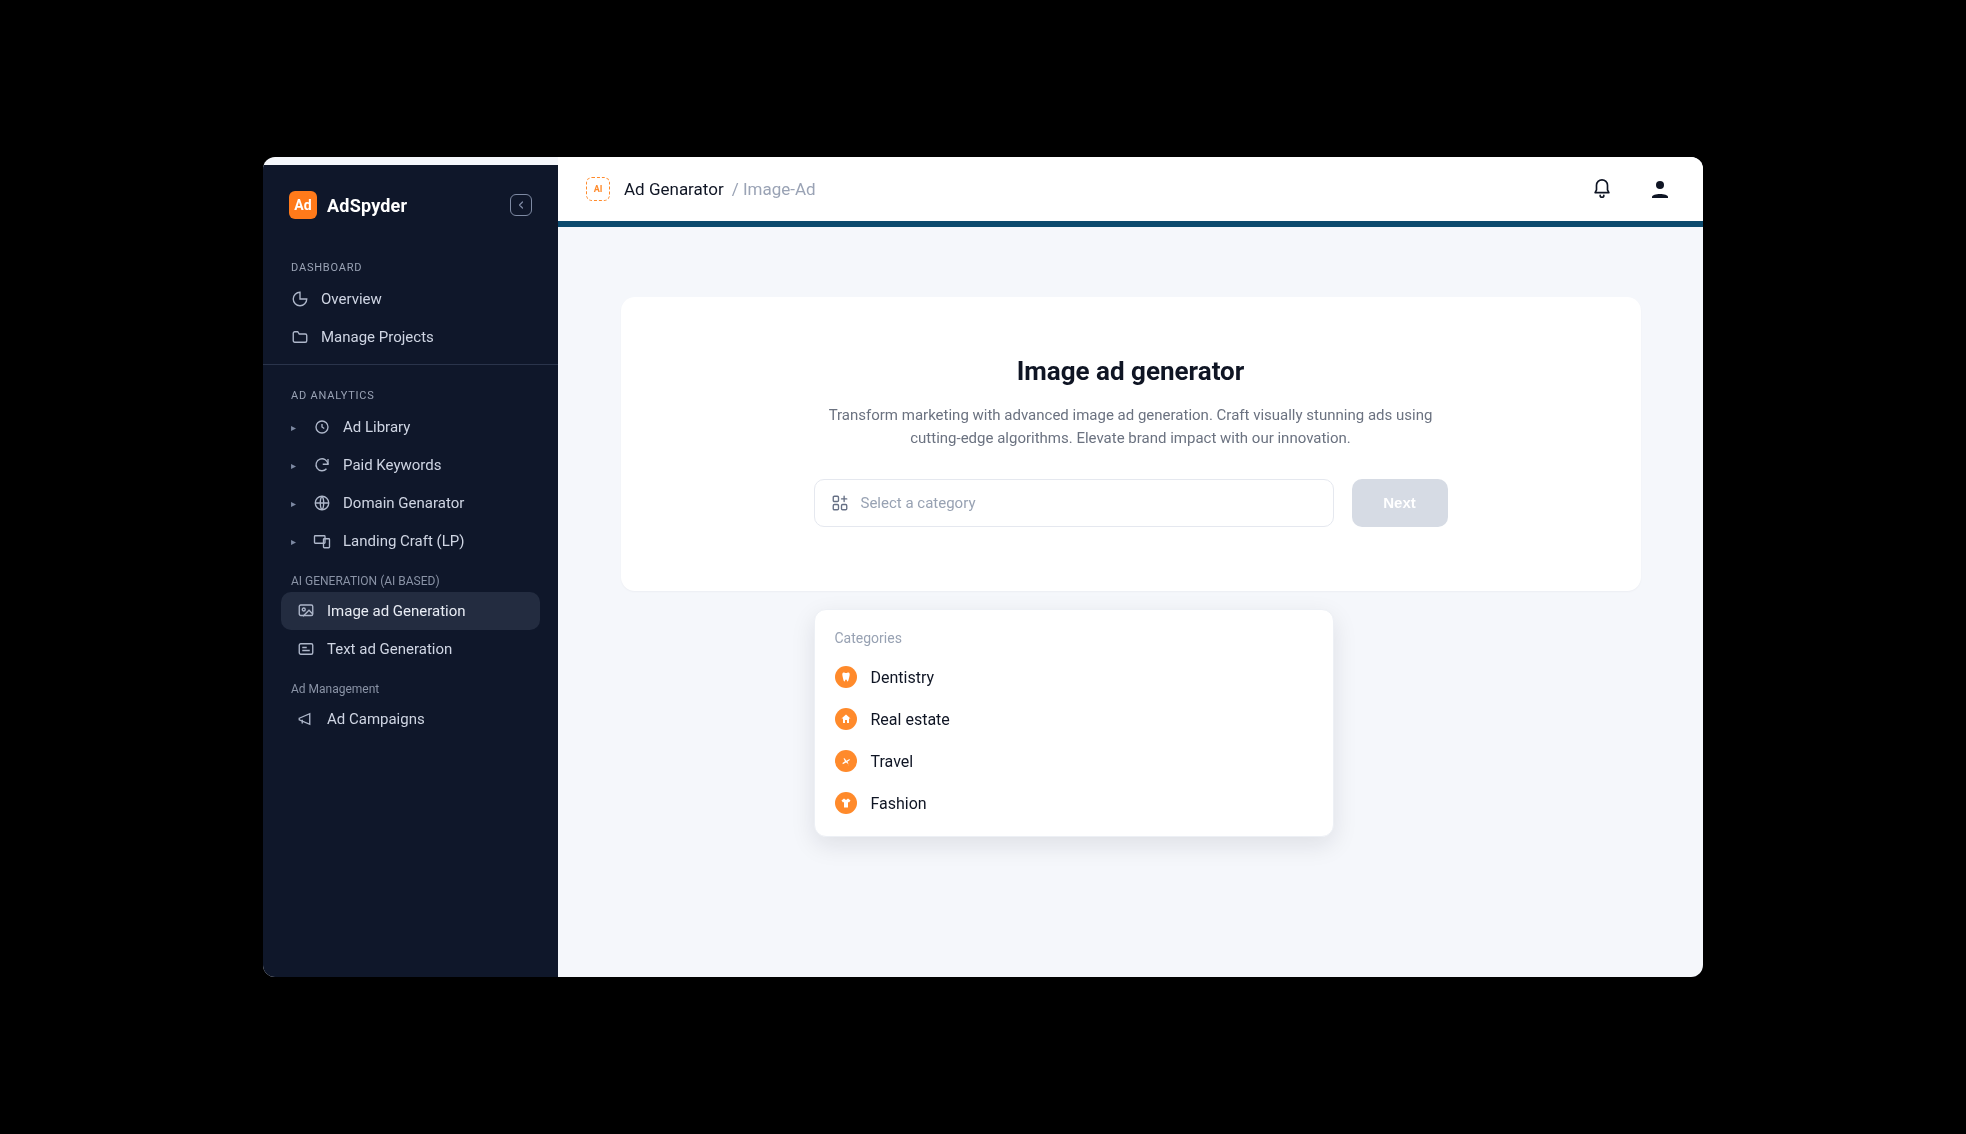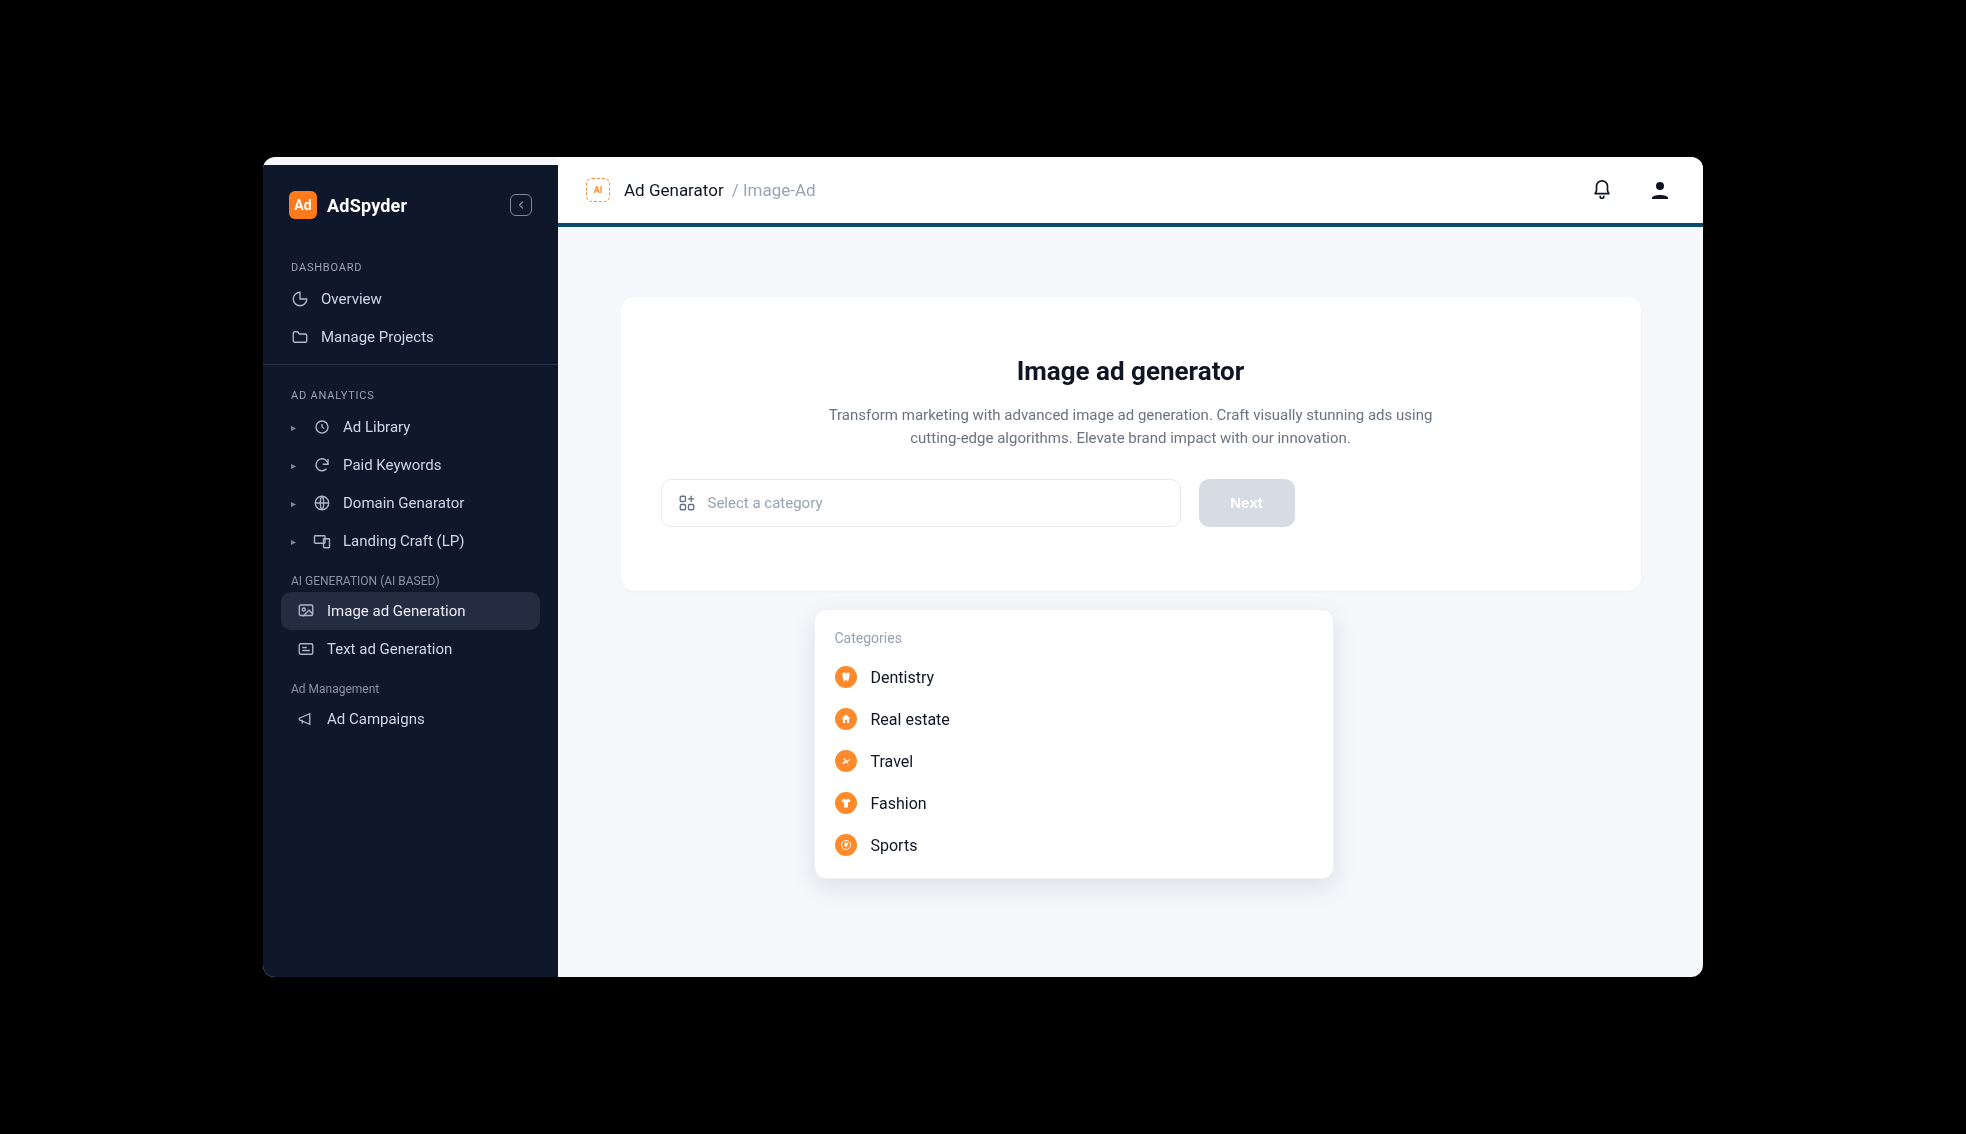--- a/index.html
+++ b/index.html
@@ -123,21 +123,21 @@
   
   .main {
     flex: 1;
     display: flex;
     flex-direction: column;
     min-width: 0;
   }
   .topbar {
     height: 70px;
     background: #fff;
-    border-bottom: 4px solid #0c4a6e;
+    border-bottom: 6px solid #0c4a6e;
     display: flex;
     align-items: center;
     padding: 0 28px;
     gap: 14px;
   }
   .ai-badge {
     width: 24px; height: 24px;
     border: 1.5px dashed #ff8a2b;
     border-radius: 6px;
     display: inline-flex;
@@ -188,20 +188,21 @@
     text-align: center;
     color: #6b7280;
     font-size: 15px;
     line-height: 1.55;
     max-width: 640px;
     margin: 0 auto 16px auto;
   }
   .controls {
     display: flex;
     align-items: stretch;
+    justify-content: center;
     gap: 18px;
     margin-top: 28px;
   }
   .select {
     width: 520px;
     height: 48px;
     border: 1px solid #e5e8ef;
     border-radius: 10px;
     display: flex;
     align-items: center;
@@ -448,27 +449,18 @@
               <span>Travel</span>
             </div>
             <div class="dd-item">
               <span class="dd-icon">
                 <svg width="12" height="12" viewBox="0 0 24 24" fill="#fff">
                   <path d="M8 3l4 3 4-3 5 4-3 4-2-1v11H8V10l-2 1-3-4 5-4z"></path>
                 </svg>
               </span>
               <span>Fashion</span>
             </div>
-            <div class="dd-item">
-              <span class="dd-icon">
-                <svg width="12" height="12" viewBox="0 0 24 24" fill="none" stroke="#fff" stroke-width="2">
-                  <circle cx="12" cy="12" r="9"></circle>
-                  <path d="M15 9l-2 6-4-2 2-6 4 2z" fill="#fff"></path>
-                </svg>
-              </span>
-              <span>Sports</span>
-            </div>
           </div>
       </div>
     </div>
   </div>
 
 </div>
 
 </body></html>

